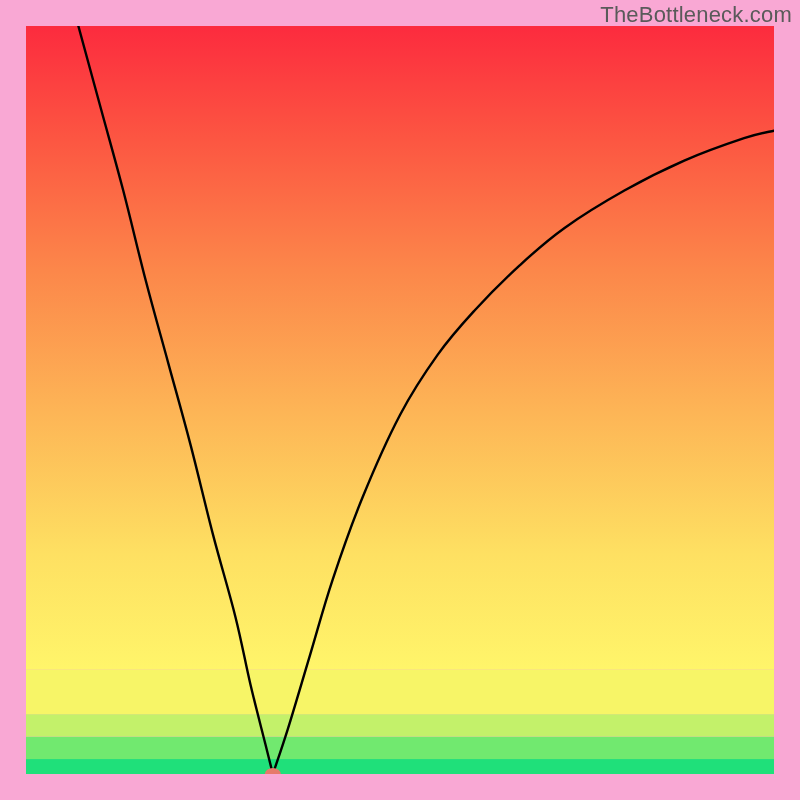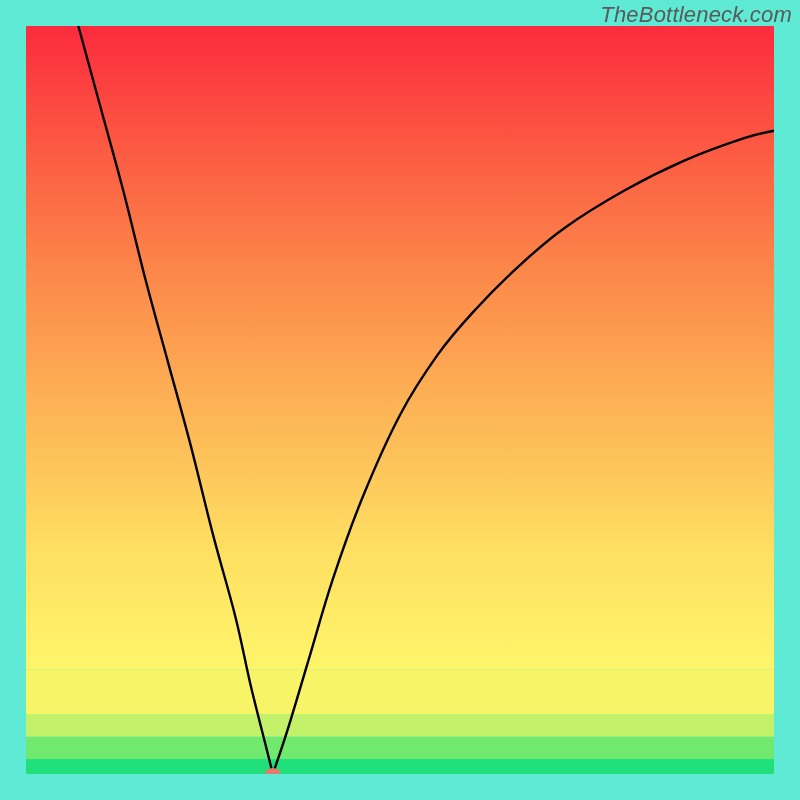--- a/index.html
+++ b/index.html
@@ -8,22 +8,21 @@
     width: 800px;
     height: 800px;
     background: #000;
     overflow: hidden;
     font-family: Arial, Helvetica, sans-serif;
   }
   .frame {
     position: relative;
     width: 800px;
     height: 800px;
-    background: #5eead4;
-    font-style: italic;
+    background: #f9a8d4;
   }
   .watermark {
     position: absolute;
     top: 2px;
     right: 8px;
     color: #5a5a5a;
     font-size: 22px;
     font-weight: 500;
     letter-spacing: 0.2px;
     z-index: 5;

